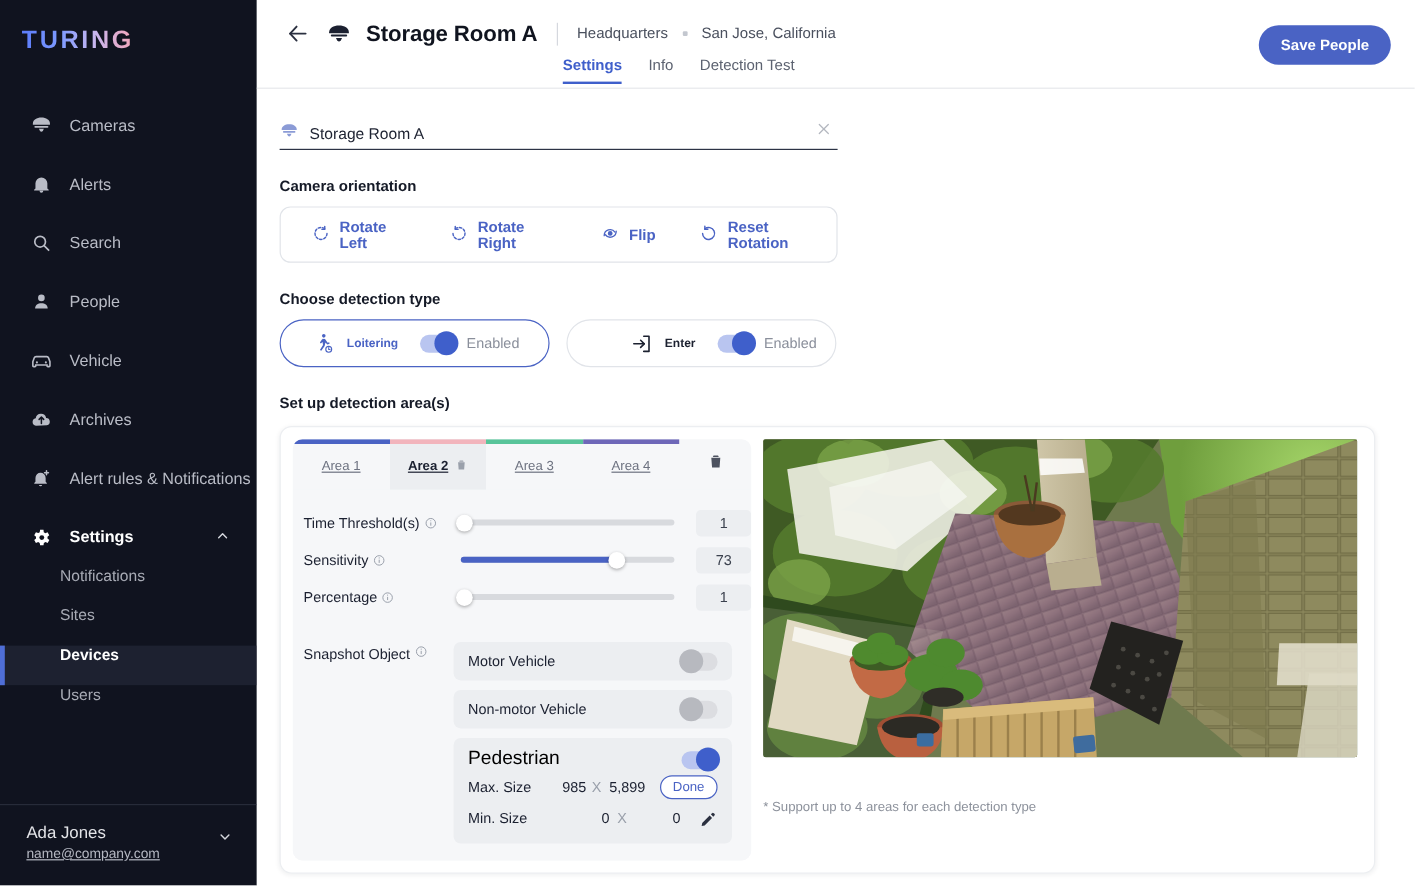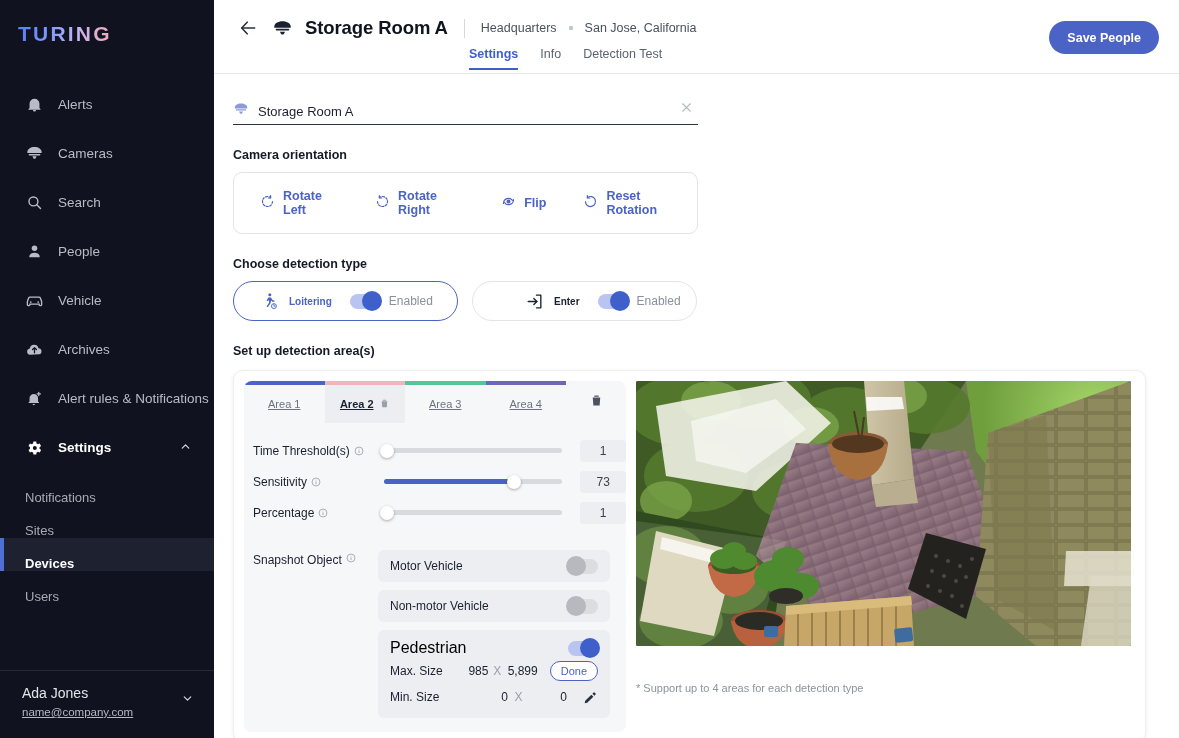--- a/index.html
+++ b/index.html
@@ -30,22 +30,22 @@
     display: flex; align-items: center; gap: 14px;
     height: 49px; padding-left: 24px; color: #b9bcc6;
     font-size: 13.5px; cursor: pointer; position: relative;
   }
   .nav-item .ico { width: 20px; height: 20px; display: flex; align-items: center; justify-content: center; flex-shrink: 0; }
   .nav-item .ico svg { display: block; }
   .nav-item.expandable { justify-content: flex-start; }
   .nav-item .chev { position: absolute; right: 22px; top: 50%; transform: translateY(-50%); }
   .nav-item.active-parent { color: #ffffff; font-weight: 600; }
   .subnav-item {
-    height: 33px; display: flex; align-items: flex-end;
-    padding-left: 25px; color: #a8abb5; font-size: 13px; cursor: pointer;
+    height: 33px; display: flex; align-items: flex-start;
+    padding-left: 50px; color: #a8abb5; font-size: 13px; cursor: pointer;
     position: relative;
   }
   .subnav-item.selected {
     background: #1d2130; color: #fff; font-weight: 600;
   }
   .subnav-item.selected:before {
     content: ""; position: absolute; left: 0; top: 0; bottom: 0;
     width: 4px; background: #4f6ed6;
   }
   .sb-spacer { flex: 1; }
@@ -81,21 +81,21 @@
   .field-label { font-size: 12.5px; font-weight: 700; color: #151a27; margin-bottom: 10px; }
   .name-input {
     width: 465px; border-bottom: 1.6px solid #2c3345; height: 27px;
     display: flex; align-items: center; gap: 9px; position: relative;
   }
   .name-input .val { font-size: 13px; color: #1d2231; }
   .name-clear { position: absolute; right: 4px; top: 2px; cursor: pointer; color: #b4b8c0; }
 
   .section-label { font-size: 12.5px; font-weight: 700; color: #151a27; margin: 23px 0 10px 0; }
   .orient-bar {
-    width: 465px; height: 62px; border: 1px solid #e1e4e9; border-radius: 9px;
+    width: 465px; height: 47px; border: 1px solid #e1e4e9; border-radius: 9px;
     display: flex; align-items: center; background: #fff;
   }
   .orient-btn {
     display: flex; align-items: center; gap: 8px; color: #4a63c4;
     font-size: 12.5px; font-weight: 700; cursor: pointer; padding: 0 14px;
   }
   .orient-btn:nth-child(1) { padding-left: 26px; }
   .orient-btn:nth-child(2) { padding-left: 22px; }
   .orient-btn:nth-child(3) { padding-left: 25px; }
   .orient-btn:nth-child(4) { padding-left: 23px; }
@@ -185,36 +185,36 @@
 <div class="app">
 
   <aside class="sidebar">
     <div class="logo-wrap">
       <span class="logo">TURING</span>
     </div>
 
     <nav class="nav">
       <div class="nav-item">
         <span class="ico">
-          <svg width="17" height="17" viewBox="0 0 24 24" fill="#b9bcc6">
-              <path d="M12 22a2.2 2.2 0 002.2-2.2H9.8A2.2 2.2 0 0012 22zm7-5v-6a7 7 0 10-14 0v6l-1.6 1.6v.9h17.2v-.9L19 17z"></path>
-            </svg>
-        </span>
-        <span>Alerts</span>
-      </div>
-
-      <div class="nav-item">
-        <span class="ico">
           <svg width="19" height="19" viewBox="0 0 24 24" fill="#b9bcc6">
               <path d="M3 10.2c0-3.8 4-6.4 9-6.4s9 2.6 9 6.4v1.1H3v-1.1z"></path>
               <rect x="4.6" y="12.6" width="14.8" height="1.8" rx=".9"></rect>
               <path d="M9.4 15.6h5.2l-1.1 2.3a2.2 2.2 0 01-3 0l-1.1-2.3z"></path>
             </svg>
         </span>
         <span>Cameras</span>
+      </div>
+
+      <div class="nav-item">
+        <span class="ico">
+          <svg width="17" height="17" viewBox="0 0 24 24" fill="#b9bcc6">
+              <path d="M12 22a2.2 2.2 0 002.2-2.2H9.8A2.2 2.2 0 0012 22zm7-5v-6a7 7 0 10-14 0v6l-1.6 1.6v.9h17.2v-.9L19 17z"></path>
+            </svg>
+        </span>
+        <span>Alerts</span>
       </div>
 
       <div class="nav-item">
         <span class="ico">
           <svg width="17" height="17" viewBox="0 0 24 24" fill="none" stroke="#b9bcc6" stroke-width="2">
               <circle cx="10.5" cy="10.5" r="6.3"></circle>
               <line x1="15.2" y1="15.2" x2="20.5" y2="20.5" stroke-linecap="round"></line>
             </svg>
         </span>
         <span>Search</span>

